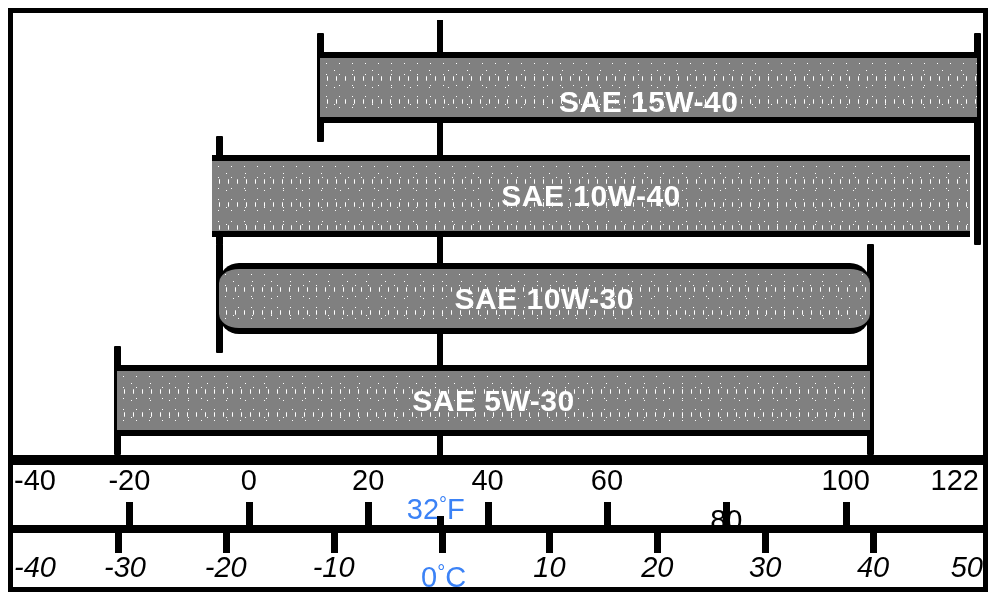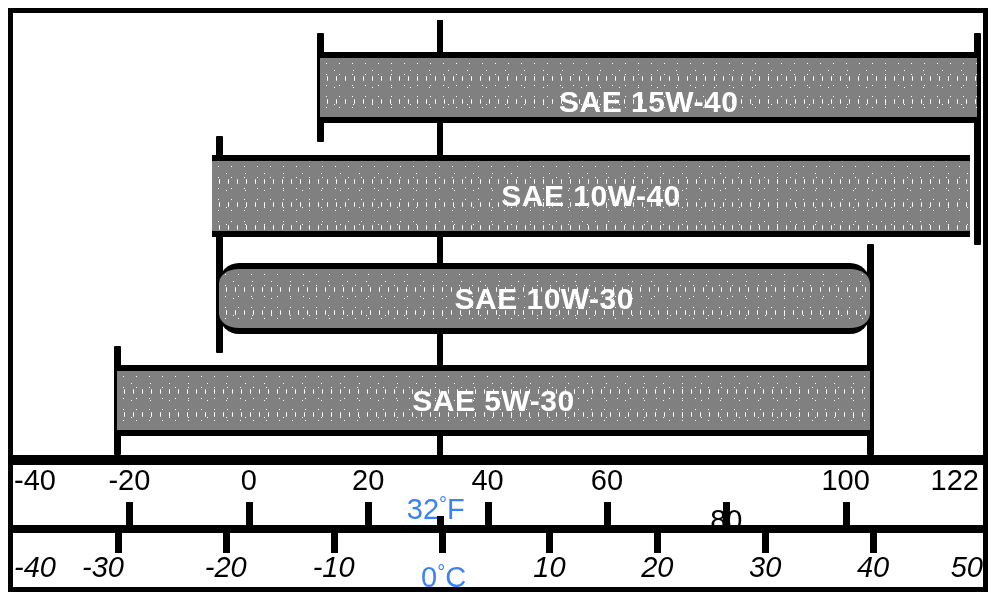--- a/index.html
+++ b/index.html
@@ -169,21 +169,21 @@
       <div class="tick-label" style="left: 845.679px; top: 466px;">100</div>
       <div class="tick" style="left: 842.679px; top: 502px; height: 26px;"></div>
       <div class="tick-label right-anchored" style="left: 979px; top: 466px;">122</div>
       <div class="marker-label" style="left: 435.778px; top: 494px;"><span>32</span><span class="deg">°</span><span>F</span></div>
       <div class="tick" style="left: 436.778px; top: 516px; height: 12px;"></div>
     </div>
 
   <div class="frame" id="c-scale-frame"></div>
   <div class="scale-band" id="c-scale">
       <div class="tick-label italicized left-anchored" style="left: 14px; top: 553px;">-40</div>
-      <div class="tick-label italicized" style="left: 103px; top: 553px;">-30</div>
+      <div class="tick-label italicized" style="left: 125px; top: 553px;">-30</div>
       <div class="tick" style="left: 114.889px; top: 531px; height: 22px;"></div>
       <div class="tick-label italicized" style="left: 225.778px; top: 553px;">-20</div>
       <div class="tick" style="left: 222.778px; top: 531px; height: 22px;"></div>
       <div class="tick-label italicized" style="left: 333.667px; top: 553px;">-10</div>
       <div class="tick" style="left: 330.667px; top: 531px; height: 22px;"></div>
       <div class="tick-label italicized" style="left: 549.444px; top: 553px;">10</div>
       <div class="tick" style="left: 546.444px; top: 531px; height: 22px;"></div>
       <div class="tick-label italicized" style="left: 657.333px; top: 553px;">20</div>
       <div class="tick" style="left: 654.333px; top: 531px; height: 22px;"></div>
       <div class="tick-label italicized" style="left: 765.222px; top: 553px;">30</div>

